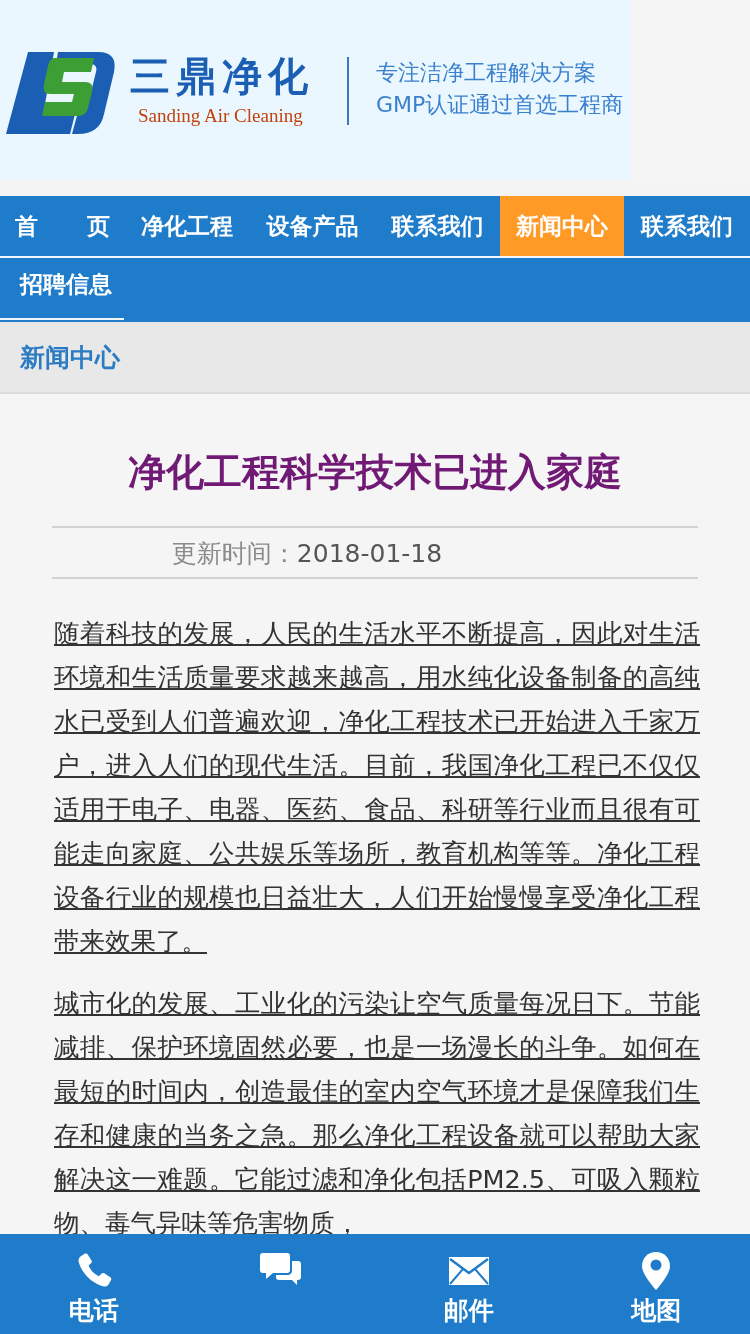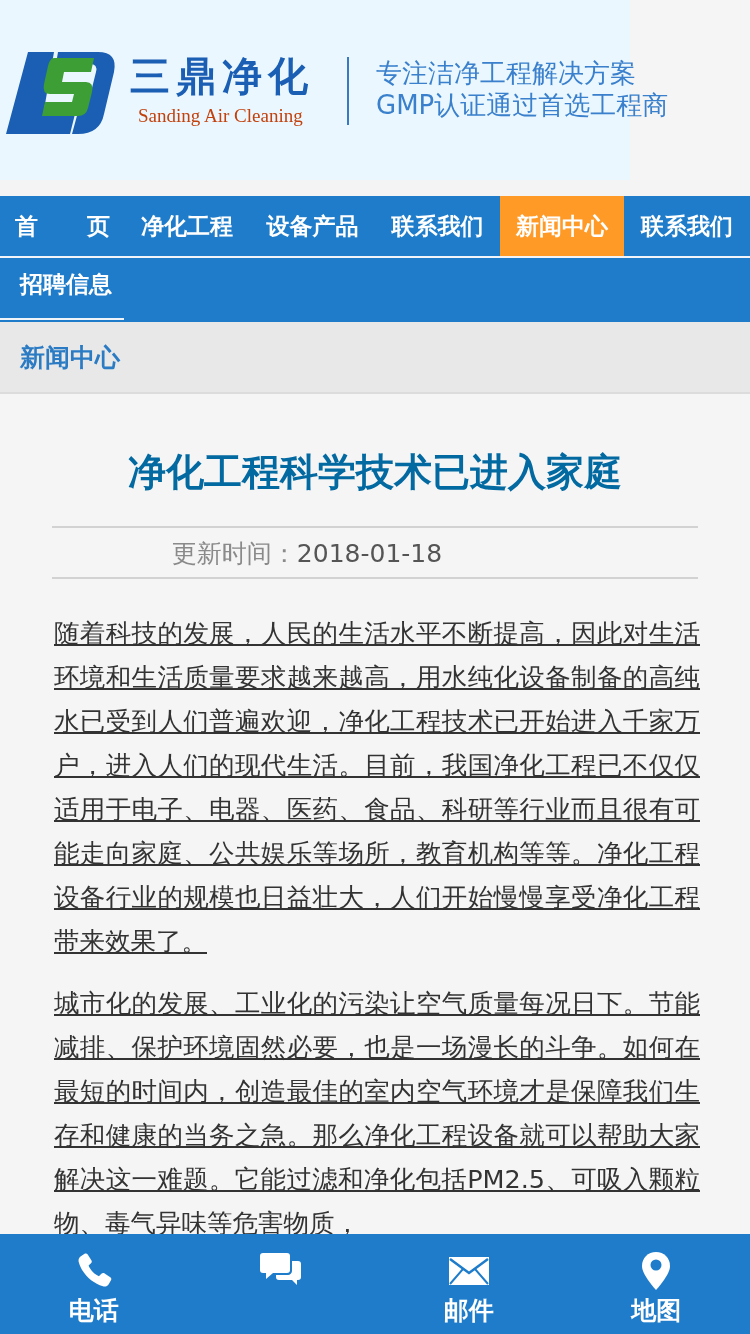--- a/index.html
+++ b/index.html
@@ -4,42 +4,42 @@
 <style>
   * { box-sizing: border-box; margin: 0; padding: 0; }
   html, body { width: 750px; height: 1334px; overflow: hidden; background: #f5f5f5; }
   body { font-family: "DejaVu Sans", "Liberation Sans", sans-serif; position: relative; }
 
   .header { position: absolute; left: 0; top: 0; width: 630px; height: 180px; background: #eaf7fe; text-align: right; }
   .logo-mark { position: absolute; left: 6px; top: 50px; width: 112px; height: 86px; }
   .brand-cn { position: absolute; left: 130px; top: 52px; font-size: 40px; font-weight: bold; color: #1b5fb4; letter-spacing: 6px; white-space: nowrap; line-height: 48px; }
   .brand-en { position: absolute; left: 138px; top: 104px; font-family: "Liberation Serif", "DejaVu Serif", serif; font-size: 19px; color: #c2410c; white-space: nowrap; line-height: 24px; }
   .header-divider { position: absolute; left: 347px; top: 57px; width: 2px; height: 68px; background: #3b78c2; }
-  .slogan { position: absolute; left: 376px; font-size: 26px; color: #3a80cc; white-space: nowrap; line-height: 30px; }
+  .slogan { position: absolute; left: 376px; font-size: 22px; color: #3a80cc; white-space: nowrap; line-height: 30px; }
   .slogan.l1 { top: 58px; }
   .slogan.l2 { top: 90px; }
   .gap-strip { position: absolute; left: 0; top: 180px; width: 750px; height: 16px; background: #f4f4f4; }
 
   .nav { position: absolute; left: 0; top: 196px; width: 750px; height: 126px; background: #1e7cca; }
   .nav-row1 { position: absolute; left: 0; top: 0; width: 750px; height: 60px; }
   .nav-sep { position: absolute; left: 0; top: 60px; width: 750px; height: 2px; background: #f1f5fa; }
   .nav-item { position: absolute; top: 0; height: 60px; line-height: 60px; color: #fff; font-size: 23px; font-weight: bold; text-align: center; white-space: nowrap; }
   .nav-item.active { background: #ff9a27; }
   .nav-home { left: 0; width: 124px; }
   .nav-home .c1 { position: absolute; left: 15px; }
   .nav-home .c2 { position: absolute; left: 87px; }
   .nav-row2 { position: absolute; left: 0; top: 62px; width: 750px; height: 64px; }
   .nav-item.r2 { top: 0; height: 64px; line-height: 52px; text-align: left; padding-left: 20px; width: 124px; }
   .nav-underline { position: absolute; left: 0; bottom: 2px; width: 124px; height: 2px; background: #eef4fa; }
 
   .section-bar { position: absolute; left: 0; top: 322px; width: 750px; height: 72px; background: #e8e8e8; border-bottom: 2px solid #dcdcdc; }
   .section-title { position: absolute; left: 20px; top: 0; line-height: 72px; font-size: 25px; font-weight: bold; color: #2a7bc4; }
 
   .article { position: absolute; left: 0; top: 396px; width: 750px; height: 838px; background: #f5f5f5; overflow: hidden; }
-  .article-title { position: absolute; left: 0; top: 48px; width: 750px; text-align: center; font-size: 38px; font-weight: bold; color: #0369a1; line-height: 56px; }
+  .article-title { position: absolute; left: 0; top: 48px; width: 750px; text-align: center; font-size: 38px; font-weight: bold; color: #701a75; line-height: 56px; }
   .rule { position: absolute; left: 52px; width: 646px; height: 2px; background: #d2d2d2; }
   .rule.r1 { top: 130px; }
   .rule.r2 { top: 181px; }
   .meta { position: absolute; left: 0; top: 135px; width: 614px; height: 46px; text-align: center; line-height: 46px; font-size: 25px; color: #555; }
   .meta .lbl { color: #8a8a8a; }
   .body-text { position: absolute; left: 54px; top: 215px; width: 646px; font-size: 25.5px; line-height: 44px; color: #333; text-align: justify; }
   .body-text p { margin-bottom: 18px; text-decoration: underline; }
 
   .tabbar { position: absolute; left: 0; top: 1234px; width: 750px; height: 100px; background: #1e7cca; display: flex; }
   .tab { flex: 1; position: relative; color: #fff; text-align: center; }

